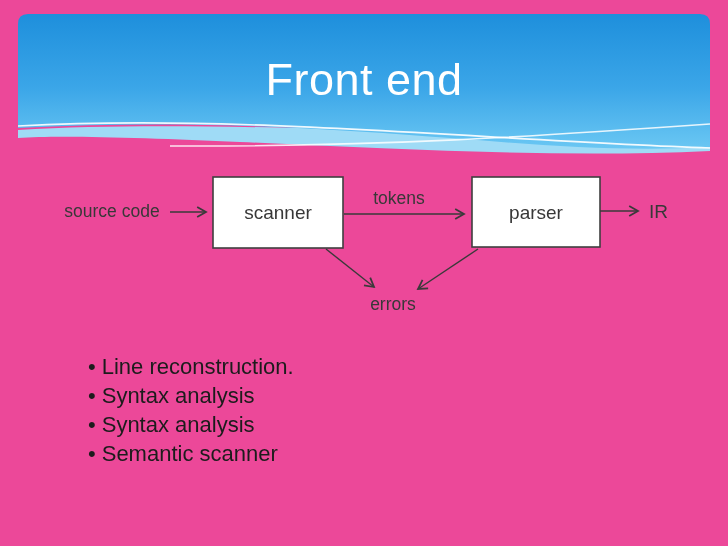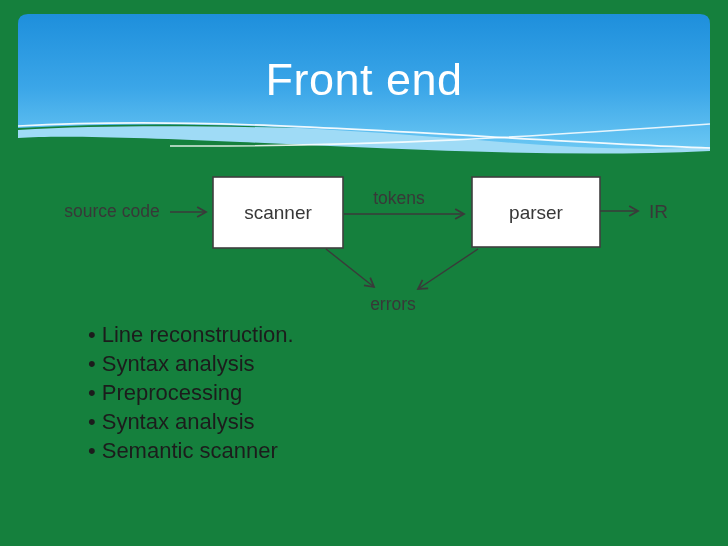--- a/index.html
+++ b/index.html
@@ -1,38 +1,38 @@
 <!DOCTYPE html>
 <html><head>
 <meta charset="utf-8">
 <style>
   html,body { margin:0; padding:0; background:#ffffff; }
   .slide {
     position:relative; width:728px; height:546px;
-    background:#15803d; overflow:hidden;
+    background:#ec4899; overflow:hidden;
     font-family:"Liberation Sans", sans-serif;
   }
   .header-svg { position:absolute; left:0; top:0; width:728px; height:170px; }
   .page-title {
     position:absolute; left:0; top:54px; width:728px;
     text-align:center; color:#ffffff;
     font-size:45px; font-weight:400; letter-spacing:0.5px;
     font-family:"Liberation Sans", sans-serif;
   }
   .diagram-svg { position:absolute; left:0; top:160px; width:728px; height:160px; }
   .diagram-svg text {
     font-family:"Liberation Sans", sans-serif;
     fill:#383838;
   }
   .dg-label   { font-size:17.5px; }
   .dg-node    { font-size:19px; }
   .dg-line    { stroke:#3a3a3a; stroke-width:1.4; fill:none; }
   .dg-box     { fill:#ffffff; stroke:#3f3f3f; stroke-width:1.6; }
   .bullet-list {
-    position:absolute; left:88px; top:320px;
+    position:absolute; left:88px; top:352px;
     color:#1c1c1c; font-size:22px; line-height:29px;
   }
   .bullet-row { display:flex; }
   .bullet-row::before { content:"\2022"; margin-right:6px; }
 </style>
 </head>
 <body>
 
 <div class="slide">
 
@@ -80,23 +80,20 @@
   </svg>
 
   <div class="bullet-list">
     <div class="bullet-row">
       <span>Line reconstruction.</span>
     </div>
     <div class="bullet-row">
       <span>Syntax analysis</span>
     </div>
     <div class="bullet-row">
-      <span>Preprocessing</span>
-    </div>
-    <div class="bullet-row">
       <span>Syntax analysis</span>
     </div>
     <div class="bullet-row">
       <span>Semantic scanner</span>
     </div>
   </div>
 
 </div>
 
 </body></html>

